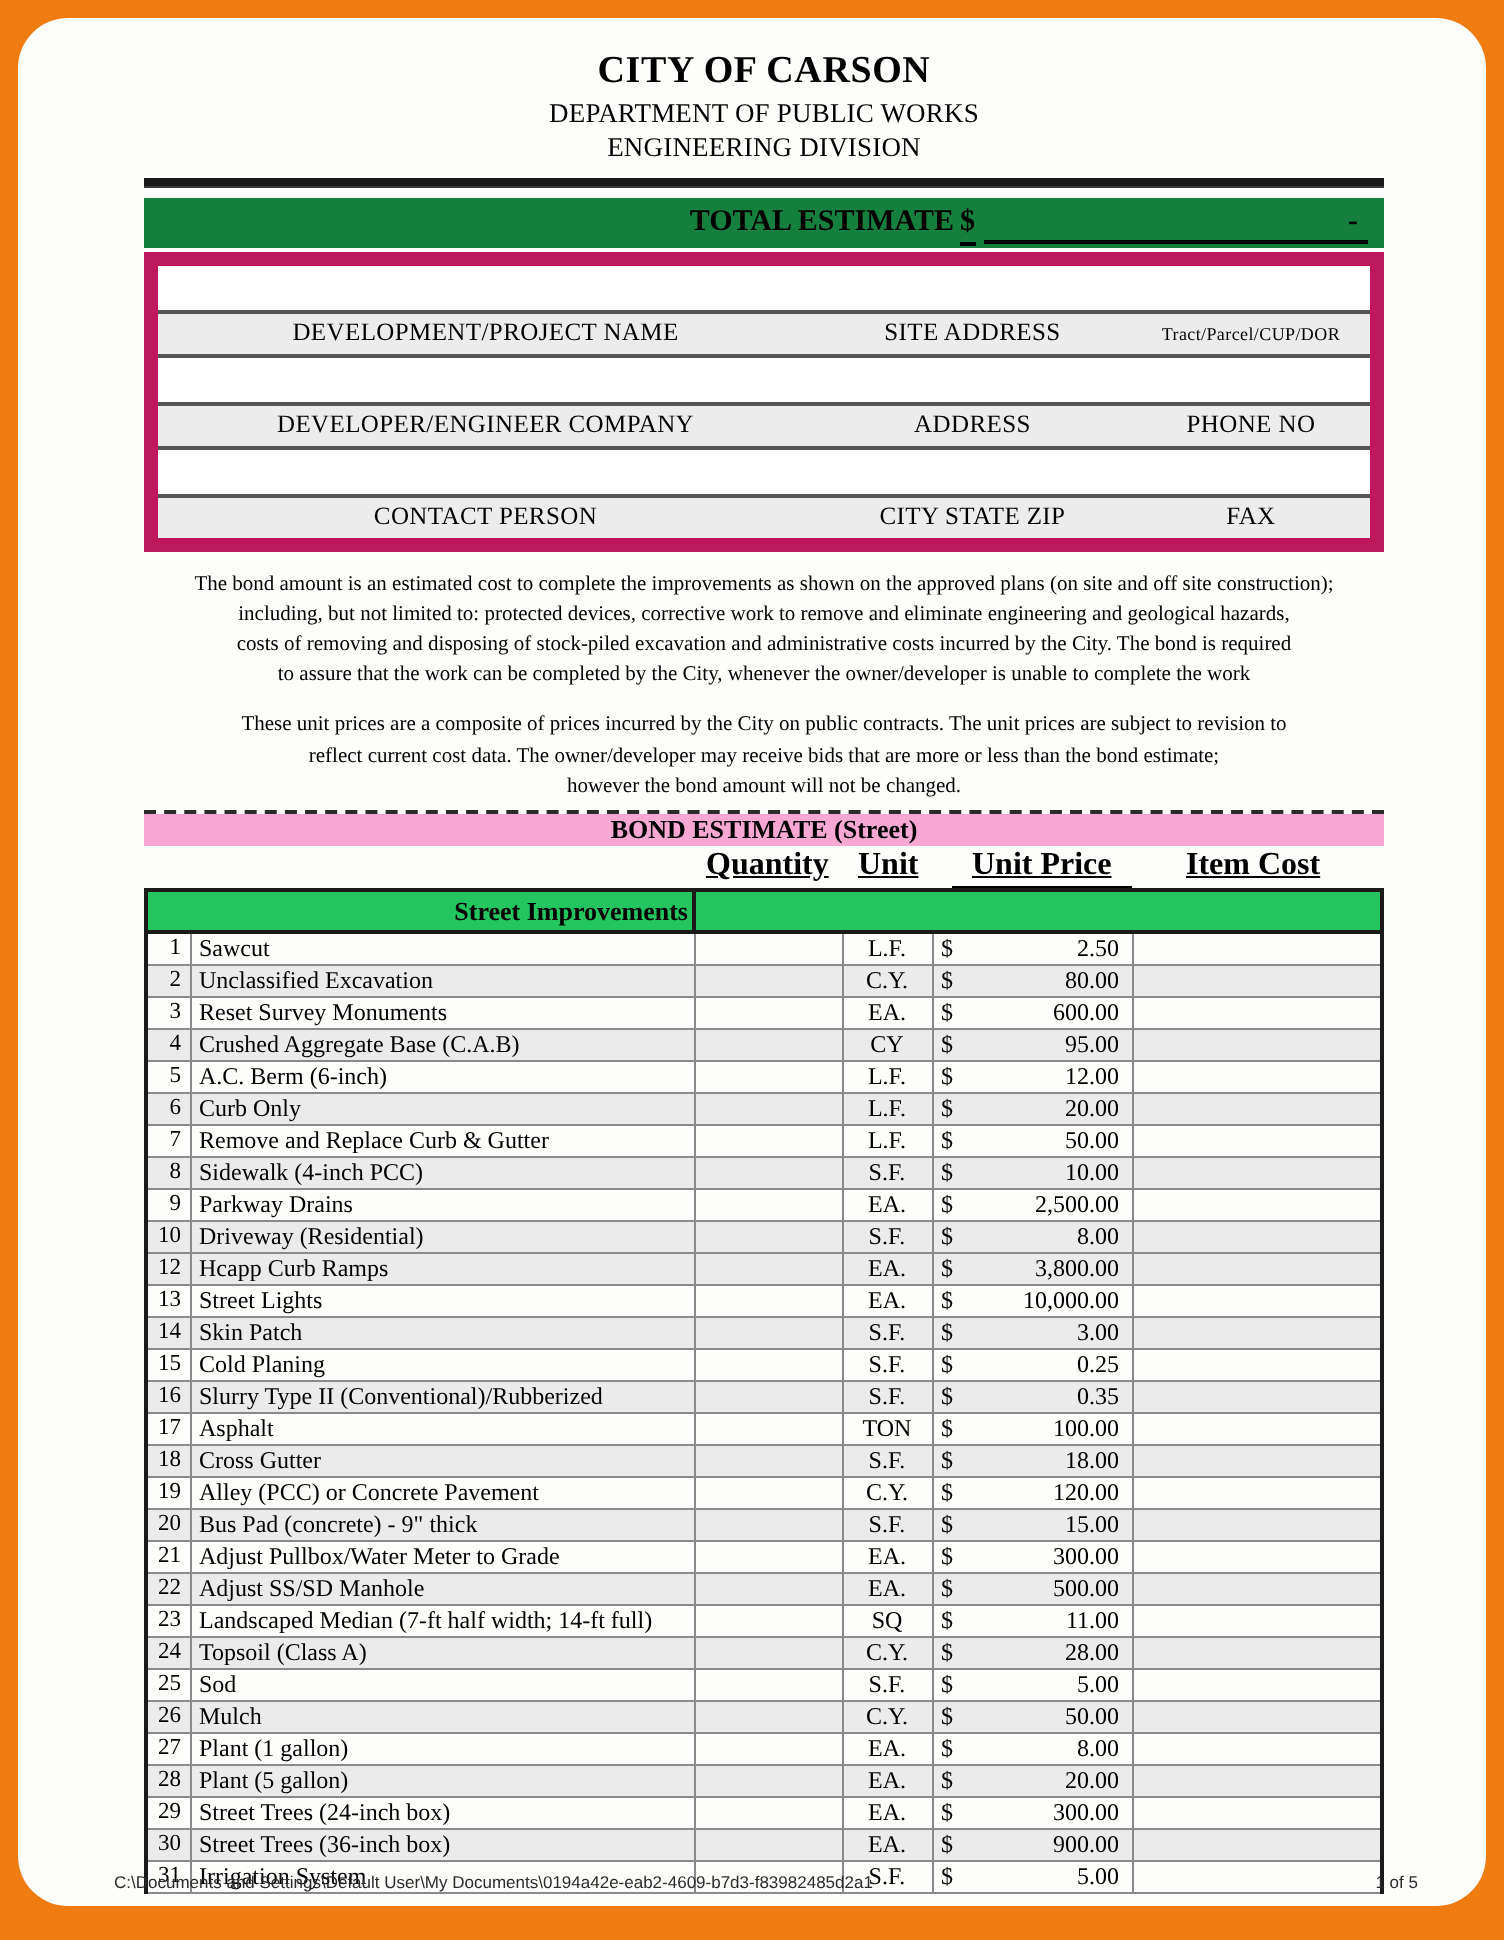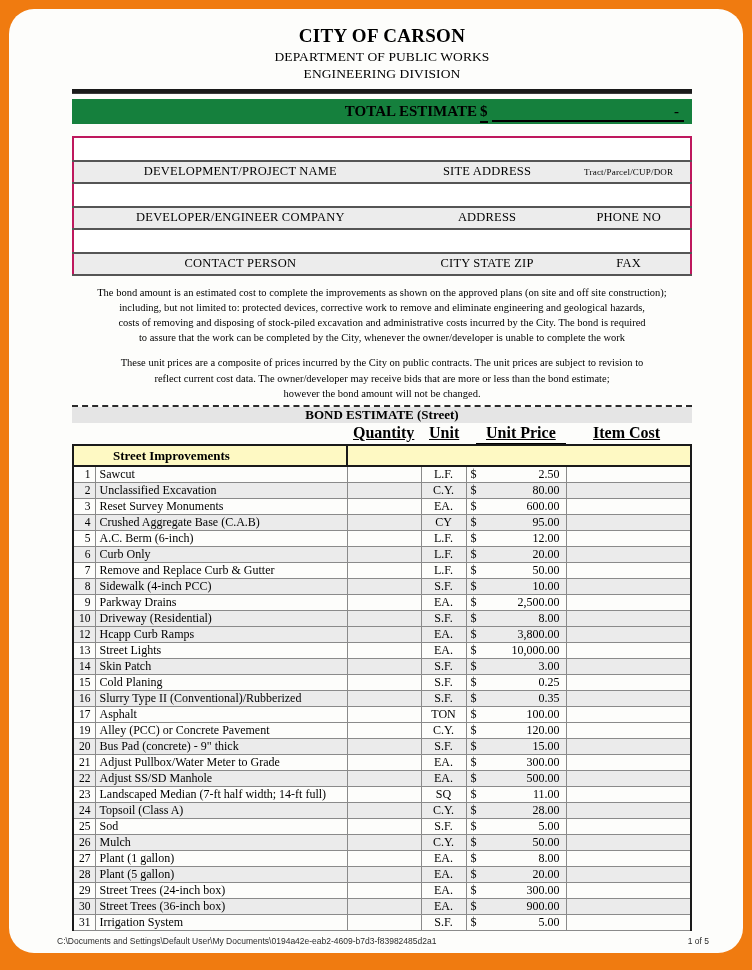--- a/index.html
+++ b/index.html
@@ -89,24 +89,24 @@
   .total-bar-dash {
     position: absolute;
     right: 13px;
     top: 4px;
     font-weight: bold;
     font-size: 15px;
   }
 
   
   .info-table {
-    margin-top: 12px;
+    margin-top: 2px;
     width: 100%;
     border-collapse: collapse;
-    border: 2px solid #be185d;
+    border: 7px solid #be185d;
     table-layout: fixed;
   }
   .info-table td {
     border: none;
     padding: 0;
     height: 22px;
     vertical-align: middle;
   }
   .info-table tr.label-row td {
     background: #ececec;
@@ -140,21 +140,21 @@
   .dashed-sep {
     margin-top: 4px;
     border-top: 2px dashed #2b2b2b;
     height: 0;
     font-size: 0;
     line-height: 0;
   }
 
   
   .bond-bar {
-    background: #e5e5e5;
+    background: #f9a8d4;
     text-align: center;
     font-weight: bold;
     font-size: 13px;
     height: 16px;
     line-height: 16px;
   }
 
   
   .colheads {
     position: relative;
@@ -207,23 +207,24 @@
     padding-right: 6px;
     position: relative;
   }
   td.price .dollar {
     position: absolute;
     left: 4px;
   }
 
   
   tr.section-row td {
-    background: #fef9c3;
+    background: #22c55e;
     height: 19px;
     line-height: 19px;
+    text-align: right;
   }
   tr.section-row td.sec-label {
     font-weight: bold;
     font-size: 13px;
     padding-left: 18px;
     border-top: 2.5px solid #1a1a1a;
     border-bottom: 2.5px solid #1a1a1a;
     border-right: 2.5px solid #1a1a1a;
     border-left: none;
   }
@@ -474,20 +475,28 @@
             <td class="cost"></td>
           </tr>
           <tr class="">
             <td class="num">17</td>
             <td class="desc">Asphalt</td>
             <td class="qty"></td>
             <td class="unit">TON</td>
             <td class="price"><span class="dollar">$</span>100.00</td>
             <td class="cost"></td>
           </tr>
+          <tr class=" shade">
+            <td class="num">18</td>
+            <td class="desc">Cross Gutter</td>
+            <td class="qty"></td>
+            <td class="unit">S.F.</td>
+            <td class="price"><span class="dollar">$</span>18.00</td>
+            <td class="cost"></td>
+          </tr>
           <tr class="">
             <td class="num">19</td>
             <td class="desc">Alley (PCC) or Concrete Pavement</td>
             <td class="qty"></td>
             <td class="unit">C.Y.</td>
             <td class="price"><span class="dollar">$</span>120.00</td>
             <td class="cost"></td>
           </tr>
           <tr class=" shade">
             <td class="num">20</td>

